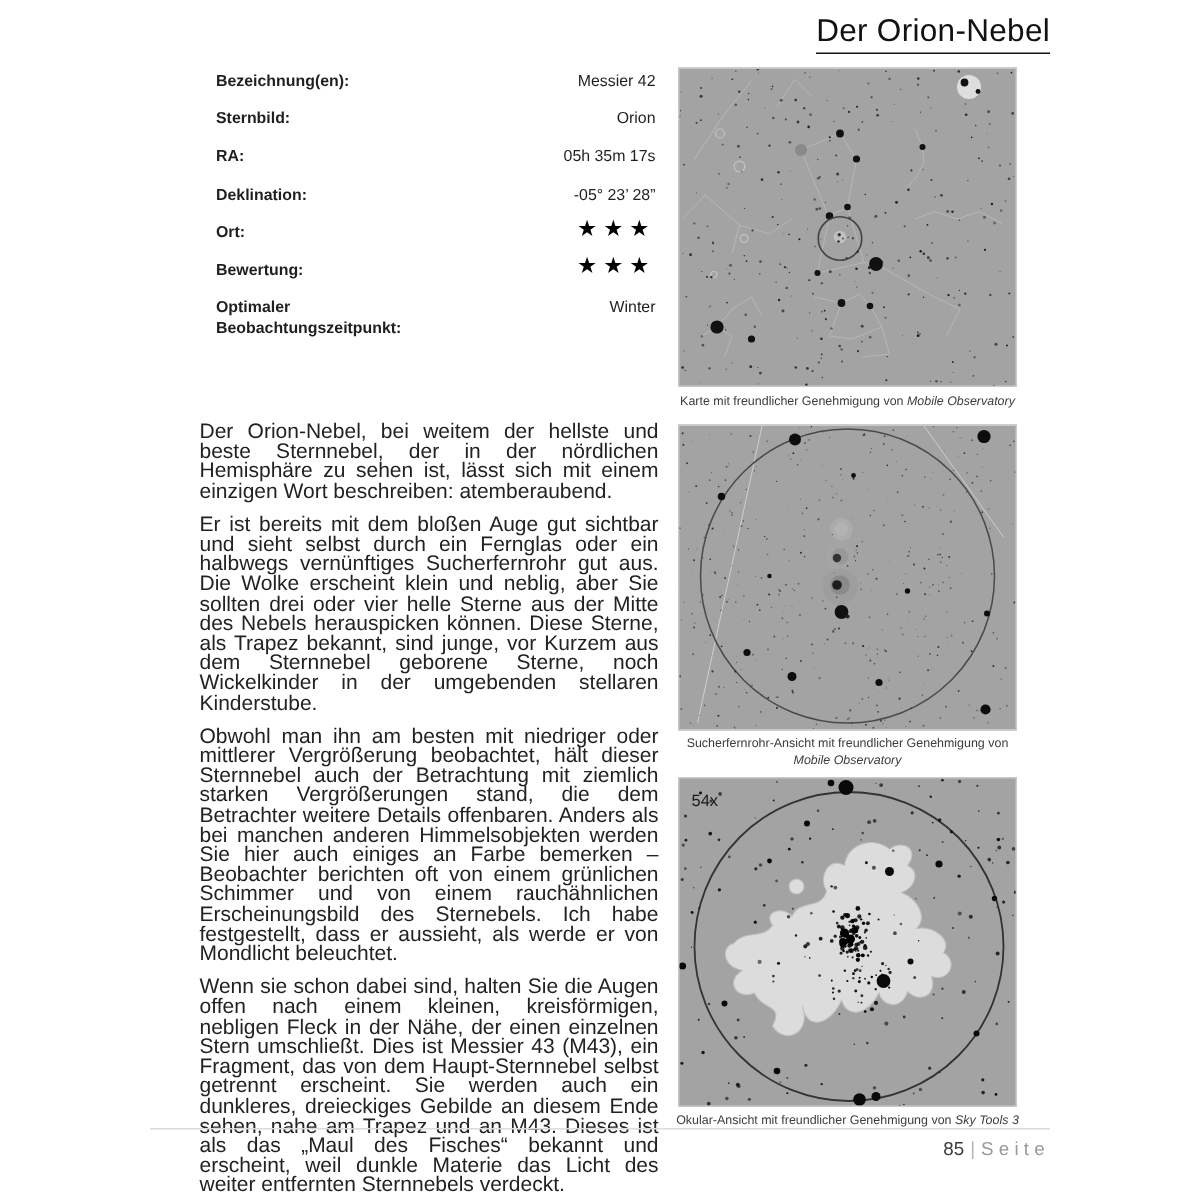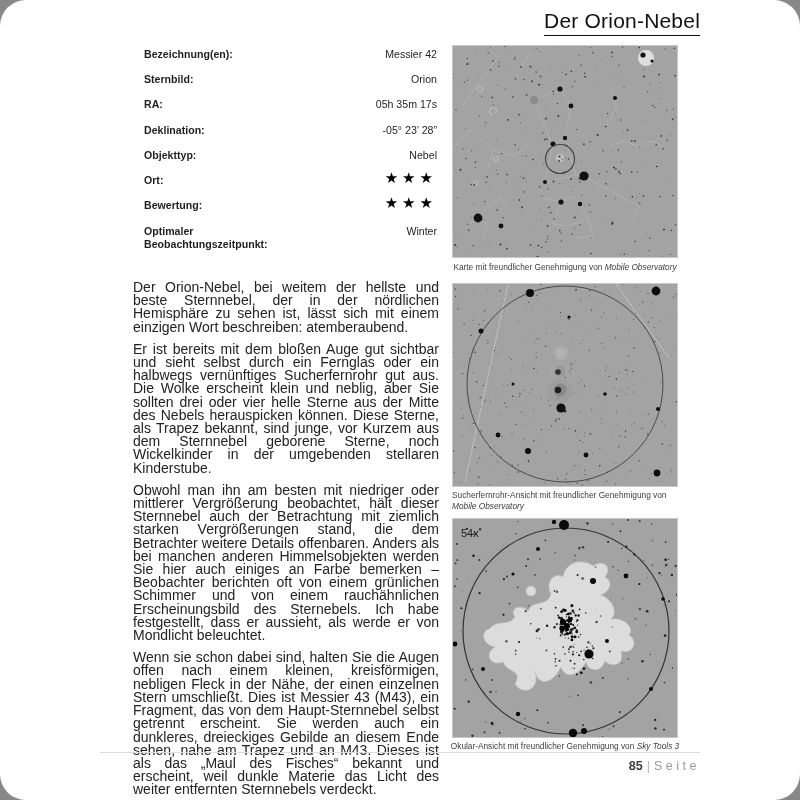--- a/index.html
+++ b/index.html
@@ -1,20 +1,19 @@
 <!DOCTYPE html>
 <html><head>
 <meta charset="utf-8">
 <style>
   html,body{margin:0;padding:0;background:#888;}
   .page{
     position:relative;width:800px;height:800px;background:#ffffff;
     font-family:"Liberation Sans",sans-serif;color:#1f1f1f;overflow:hidden;
     margin:0 auto;
-    border-radius:26px;
   }
   
   .title{
     position:absolute;top:9px;right:100px;font-size:21px;color:#111;
     border-bottom:1.5px solid #111;padding-bottom:2px;letter-spacing:.2px;
   }
   
   .info-table{position:absolute;left:144px;top:48px;width:293px;}
   .info-row{display:flex;justify-content:space-between;align-items:flex-start;margin-bottom:12px;}
   .info-label{font-weight:bold;font-size:10.6px;width:168px;line-height:1.25;}
@@ -23,29 +22,29 @@
   
   .body-text{position:absolute;left:133px;top:281px;width:306px;font-size:14px;
     line-height:13.2px;text-align:justify;color:#222;}
   .body-text p{margin:0 0 9px 0;}
   
   .fig{position:absolute;left:452px;width:226px;background:#a3a3a3;border:1px solid #c9c9c9;box-sizing:border-box;}
   .fig svg{display:block;}
   #fig1{top:45px;height:213px;}
   #fig2{top:283px;height:204px;}
   #fig3{top:518px;height:220px;}
-  .caption{position:absolute;font-size:8.3px;color:#3c3c3c;text-align:left;line-height:10.5px;}
+  .caption{position:absolute;font-size:8.3px;color:#3c3c3c;text-align:center;line-height:10.5px;}
   .caption i{font-style:italic;}
   #cap1{top:262px;left:565px;transform:translateX(-50%);white-space:nowrap;}
   #cap2{top:490px;left:452px;width:226px;}
   #cap3{top:741px;left:565px;transform:translateX(-50%);white-space:nowrap;}
   
   .footer-line{position:absolute;top:752px;left:100px;width:600px;height:1px;background:#dcdcdc;}
   .footer{position:absolute;top:759px;right:100px;font-size:12.5px;color:#9a9a9a;}
-  .footer .pnum{color:#3c3c3c;font-weight:bold;letter-spacing:0;}
+  .footer .pnum{color:#3c3c3c;font-weight:normal;letter-spacing:0;}
   .footer .sep{margin:0 4px;color:#b5b5b5;}
   .footer .plabel{letter-spacing:3.5px;color:#9a9a9a;}
 </style>
 </head>
 <body>
 
 <div class="page">
 
   <div class="title">Der Orion-Nebel</div>
 
@@ -58,24 +57,20 @@
       <div class="info-label">Sternbild:</div>
       <div class="info-value">Orion</div>
     </div>
     <div class="info-row">
       <div class="info-label">RA:</div>
       <div class="info-value">05h 35m 17s</div>
     </div>
     <div class="info-row">
       <div class="info-label">Deklination:</div>
       <div class="info-value">-05° 23’ 28”</div>
-    </div>
-    <div class="info-row">
-      <div class="info-label">Objekttyp:</div>
-      <div class="info-value">Nebel</div>
     </div>
     <div class="info-row">
       <div class="info-label">Ort:</div>
       <div class="info-value stars">★★★</div>
     </div>
     <div class="info-row">
       <div class="info-label">Bewertung:</div>
       <div class="info-value stars">★★★</div>
     </div>
     <div class="info-row">

